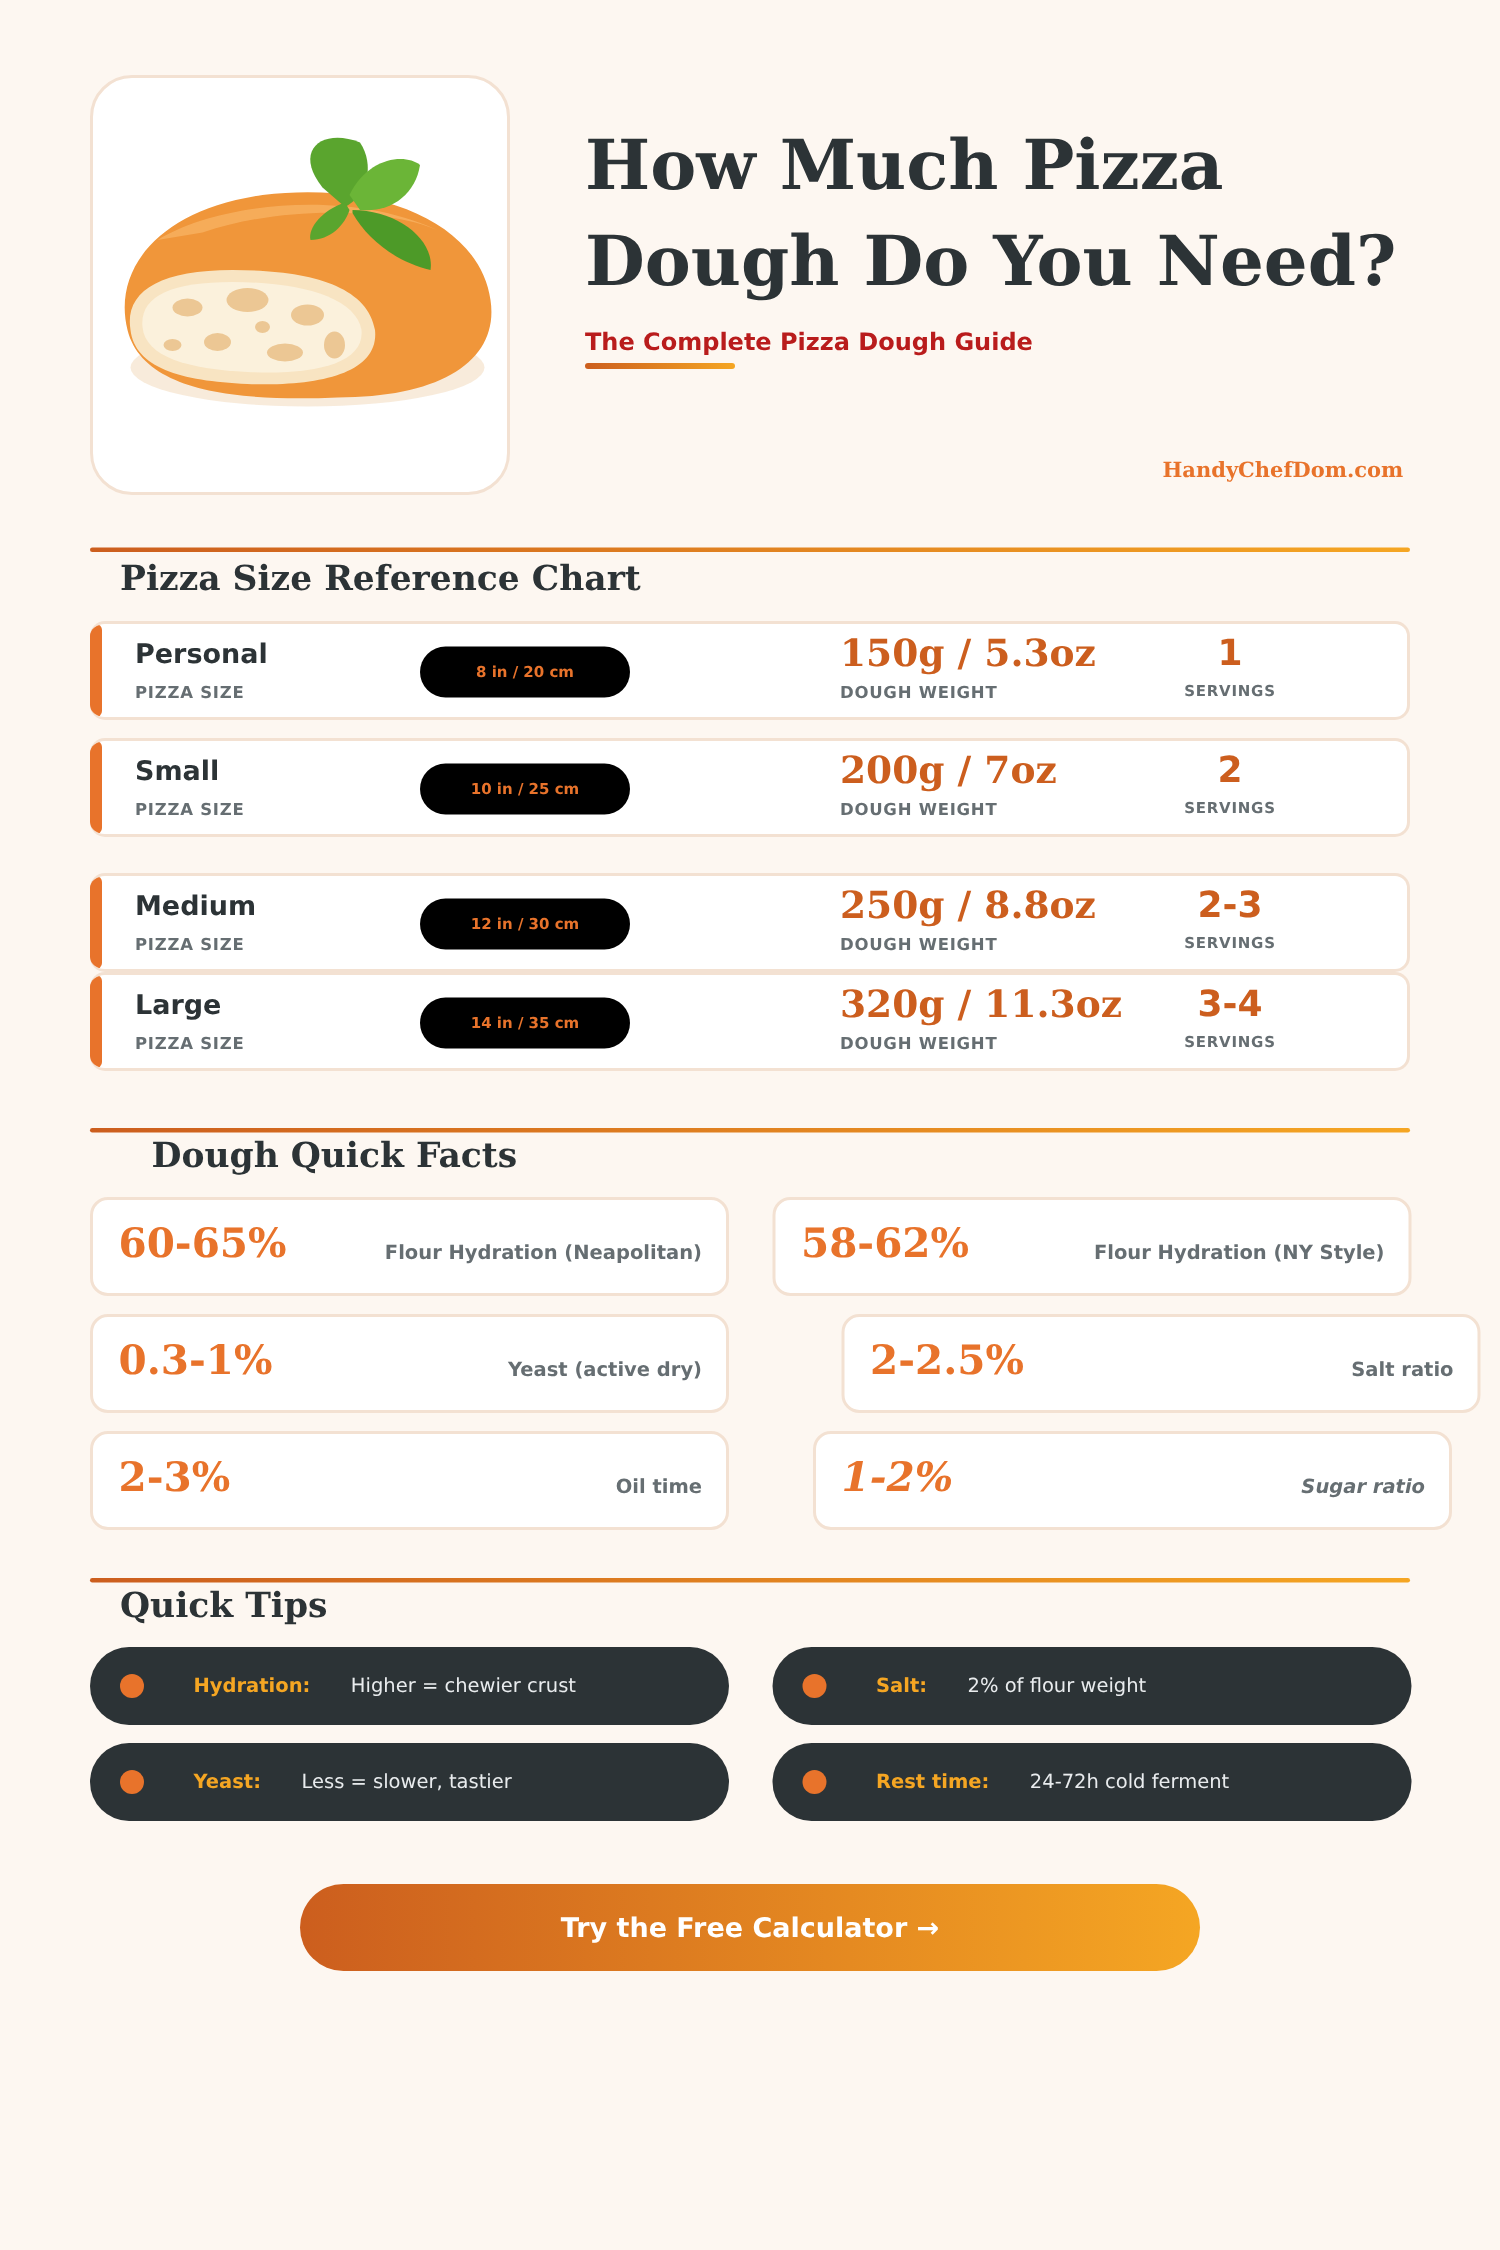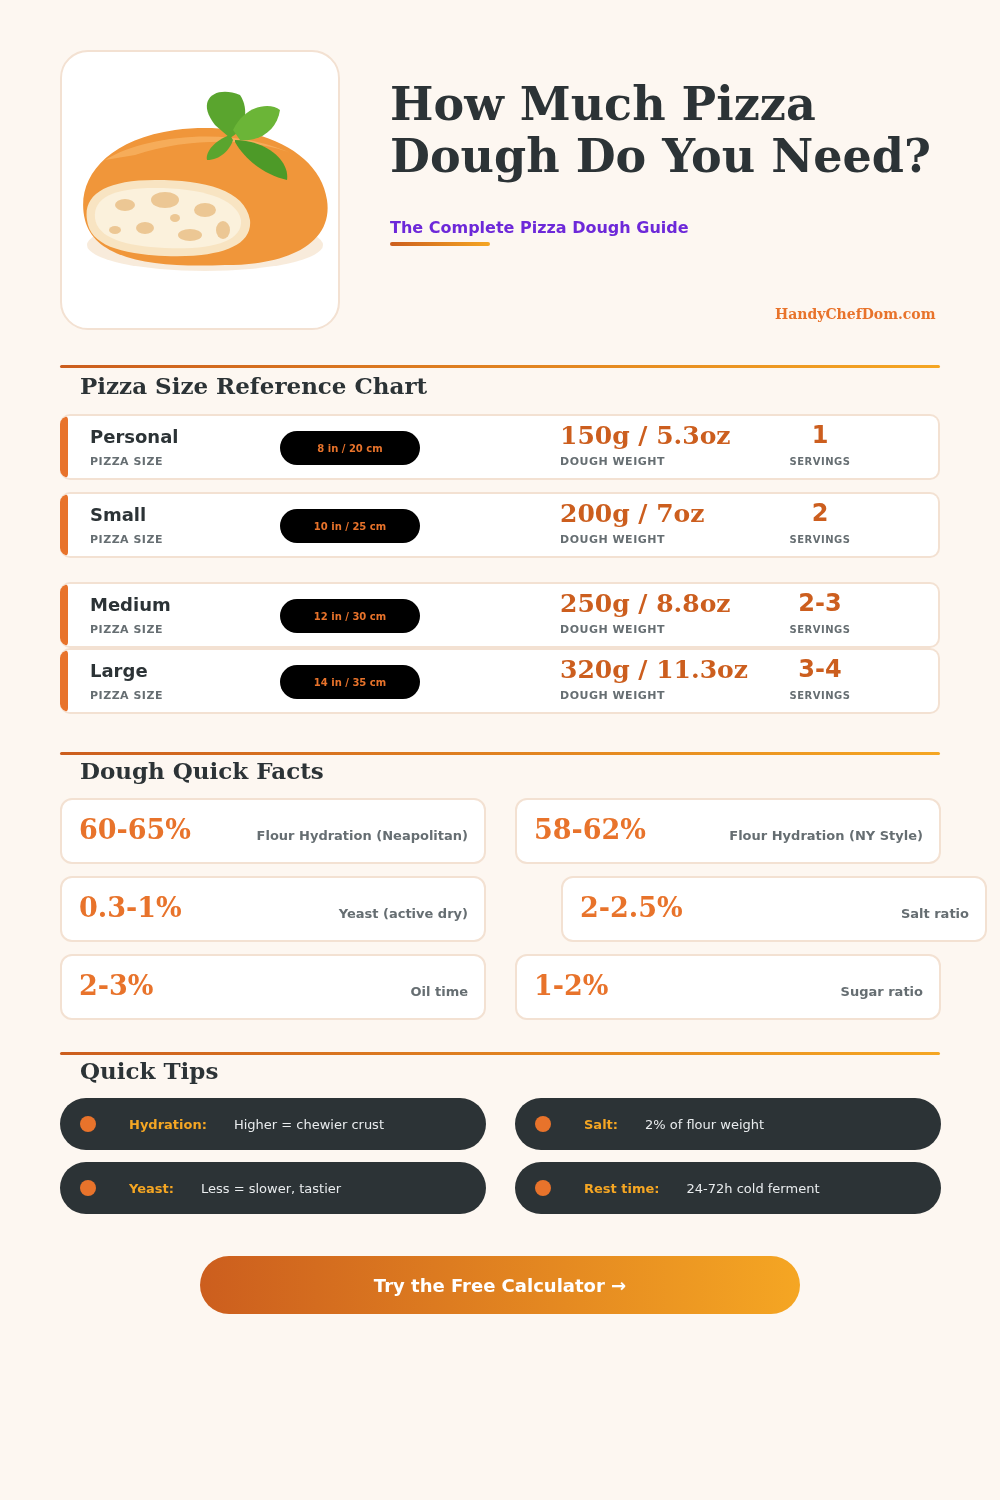--- a/index.html
+++ b/index.html
@@ -17,26 +17,26 @@
       position: absolute; left: 60px; top: 50px;
       width: 280px; height: 280px;
       background: #ffffff;
       border: 2px solid #f3e1d2;
       border-radius: 28px;
       display: flex; align-items: center; justify-content: center;
     }
     .title {
       position: absolute; left: 390px; top: 78px; width: 580px;
       font-family: "DejaVu Serif", serif;
-      font-weight: bold; font-size: 46px; line-height: 52px;
+      font-weight: bold; font-size: 46px; line-height: 64px;
       color: #2c3336;
     }
     .subtitle {
       position: absolute; left: 390px; top: 218px;
-      font-size: 16px; font-weight: bold; color: #6d28d9;
+      font-size: 16px; font-weight: bold; color: #b91c1c;
     }
     .subtitle-bar {
       position: absolute; left: 390px; top: 242px;
       width: 100px; height: 4px; border-radius: 2px;
       background: linear-gradient(90deg, #cc5e1e, #f5a623);
     }
     .brand {
       position: absolute; left: 775px; top: 306px;
       font-family: "DejaVu Serif", serif;
       font-weight: bold; font-size: 14px; color: #e8732b;
@@ -214,21 +214,21 @@
   <div class="size-name">Large</div>
   <div class="size-label">PIZZA SIZE</div>
   <div class="size-pill">14 in / 35 cm</div>
   <div class="weight-val">320g / 11.3oz</div>
   <div class="weight-label">DOUGH WEIGHT</div>
   <div class="serv-val">3-4</div>
   <div class="serv-label">SERVINGS</div>
 </div>
 
 <div class="section-rule" style="top:752px;"></div>
-<div class="section-title" style="top:757px;">Dough Quick Facts</div>
+<div class="section-title" style="top:757px;margin-left:21px;">Dough Quick Facts</div>
 
 <div class="fact-card" style="left:60px; top:798px;">
   <div class="fact-val">60-65%</div>
   <div class="fact-label">Flour Hydration (Neapolitan)</div>
 </div>
 <div class="fact-card" style="left:515px; top:798px;">
   <div class="fact-val">58-62%</div>
   <div class="fact-label">Flour Hydration (NY Style)</div>
 </div>
 <div class="fact-card" style="left:60px; top:876px;">
@@ -236,21 +236,21 @@
   <div class="fact-label">Yeast (active dry)</div>
 </div>
 <div class="fact-card" style="left:515px; top:876px;margin-left:46px;">
   <div class="fact-val">2-2.5%</div>
   <div class="fact-label">Salt ratio</div>
 </div>
 <div class="fact-card" style="left:60px; top:954px;">
   <div class="fact-val">2-3%</div>
   <div class="fact-label">Oil time</div>
 </div>
-<div class="fact-card" style="left:515px; top:954px;">
+<div class="fact-card" style="left:542px; top:954px;font-style:italic;">
   <div class="fact-val">1-2%</div>
   <div class="fact-label">Sugar ratio</div>
 </div>
 
 <div class="section-rule" style="top:1052px;"></div>
 <div class="section-title" style="top:1057px;">Quick Tips</div>
 
 <div class="tip" style="left:60px; top:1098px;">
   <span class="dot"></span>
   <span class="tip-key">Hydration:</span>

